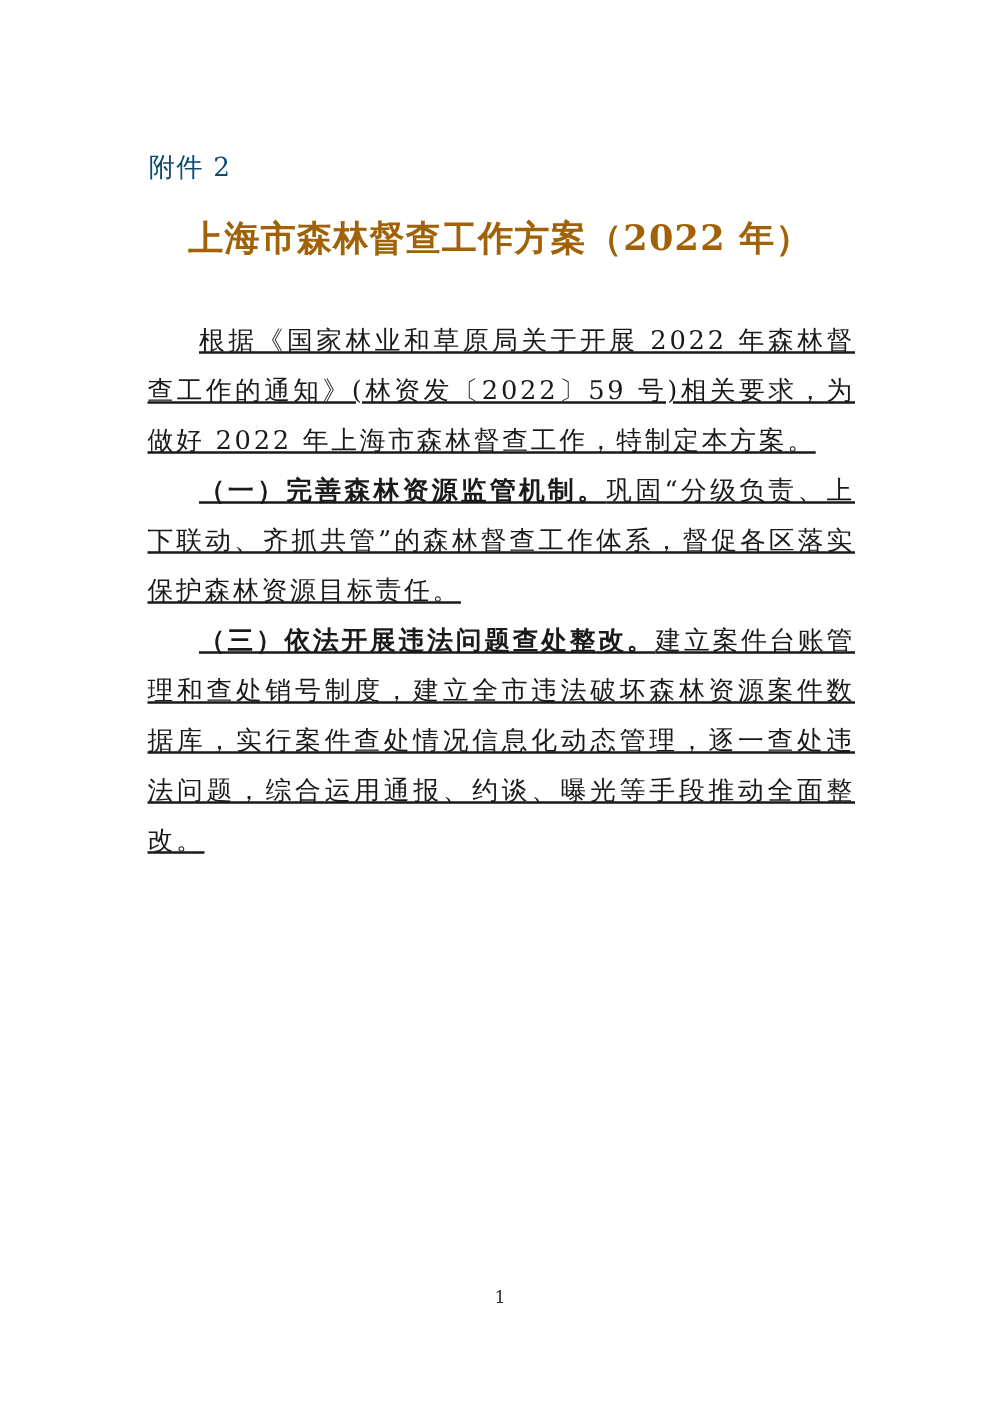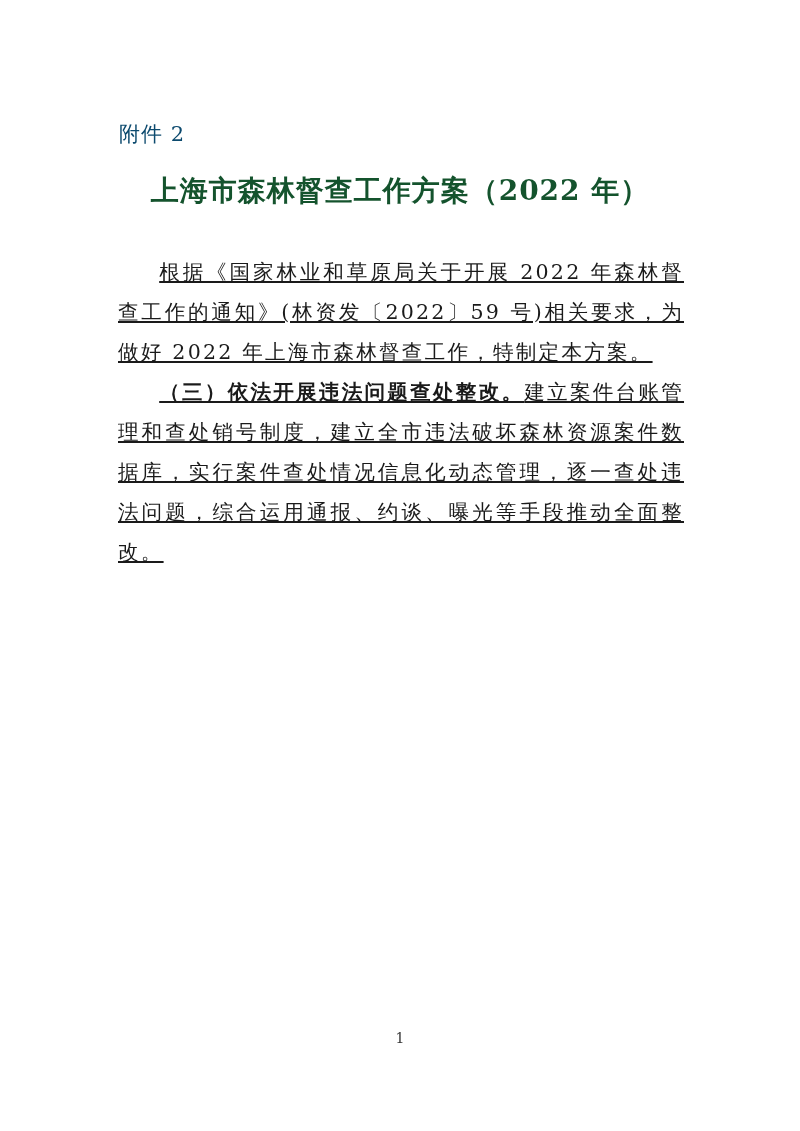--- a/index.html
+++ b/index.html
@@ -9,21 +9,21 @@
       color: #1a1a1a;
     }
     .page { position: absolute; left: 0; top: 0; width: 800px; height: 1131px; }
     .attach {
       position: absolute; left: 119px; top: 104px;
       font-size: 21px; letter-spacing: 1px; color: #0c4a6e; margin-top: 16px;
     }
     .title {
       position: absolute; left: 0; width: 800px; top: 172px;
       text-align: center; font-size: 28px; font-weight: bold; letter-spacing: 1px;
-      color: #14532d;
+      color: #a16207;
     }
     .body {
       position: absolute; left: 118px; top: 252px; width: 566px;
       font-size: 20.6px; line-height: 40px; letter-spacing: 2.2px;
       text-align: justify; text-justify: inter-character;
     }
     .body p { margin: 0; text-indent: 2em; text-decoration: underline; }
     .heading { font-family: "DejaVu Sans", "Liberation Sans", sans-serif; font-weight: bold; letter-spacing: 2px; }
     .lead { font-weight: bold; }
     .pagenum {
@@ -34,20 +34,21 @@
 </head>
 <body>
 
 <div class="page">
   <div class="attach">附件 2</div>
   <div class="title">上海市森林督查工作方案（2022 年）</div>
 
   <div class="body">
     <p>根据《国家林业和草原局关于开展 2022 年森林督查工作的通知》(林资发〔2022〕59 号)相关要求，为做好 2022 年上海市森林督查工作，特制定本方案。</p>
 
+    <p><span class="lead">（一）完善森林资源监管机制。</span><span>巩固“分级负责、上下联动、齐抓共管”的森林督查工作体系，督促各区落实保护森林资源目标责任。</span></p>
 
 
     <p><span class="lead">（三）依法开展违法问题查处整改。</span><span>建立案件台账管理和查处销号制度，建立全市违法破坏森林资源案件数据库，实行案件查处情况信息化动态管理，逐一查处违法问题，综合运用通报、约谈、曝光等手段推动全面整改。</span></p>
 
   </div>
 
   <div class="pagenum">1</div>
 </div>
 
 </body></html>

